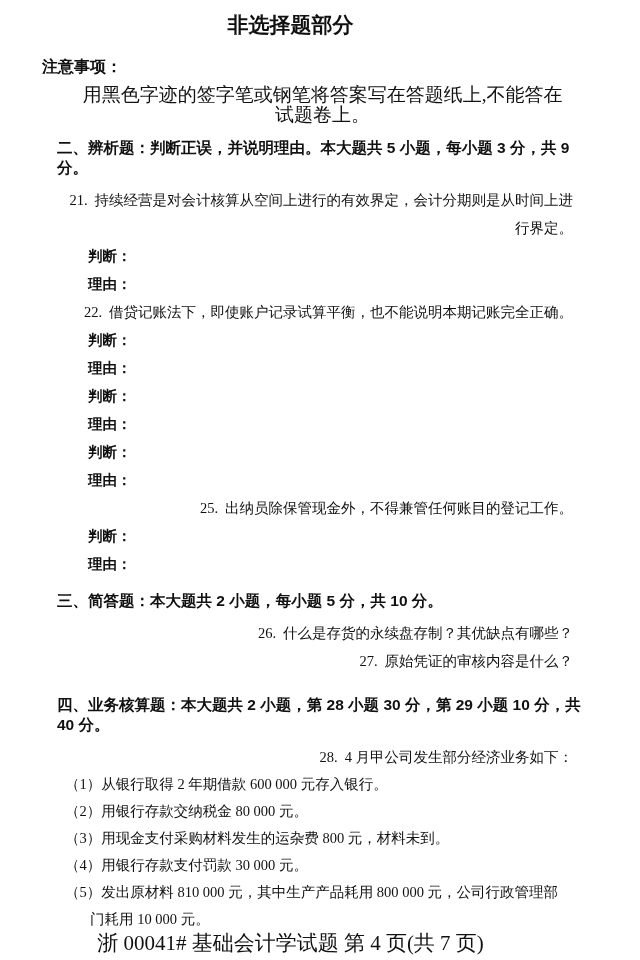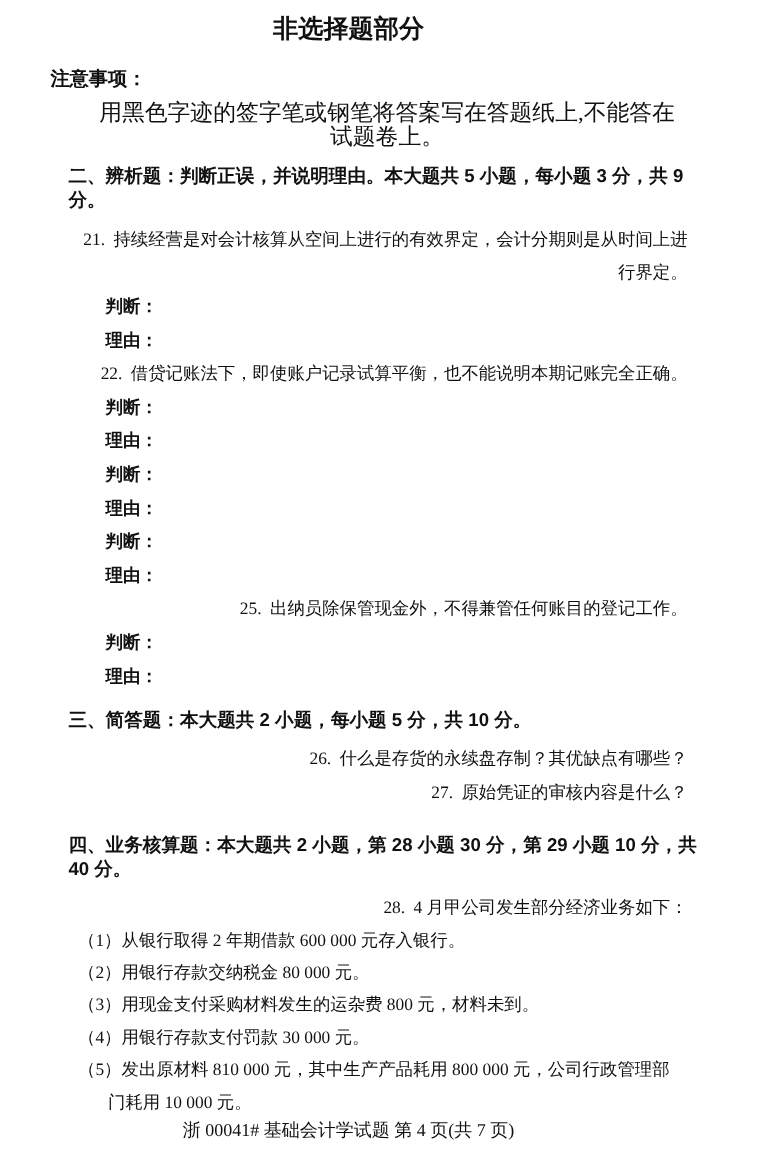--- a/index.html
+++ b/index.html
@@ -69,21 +69,21 @@
   .item {
     margin-left:90px;
     margin-right:14px;
     text-indent:-25px;
     line-height:27px;
   }
 
   .page-footer {
     text-align:center;
     line-height:20px;
-    font-size:15px;
+    font-size:21px;
     margin-top:0;
   }
 </style>
 </head>
 <body>
 
 <div class="page">
   <h1 class="page-title">非选择题部分</h1>
 
   <div class="notice-label">注意事项：</div>

